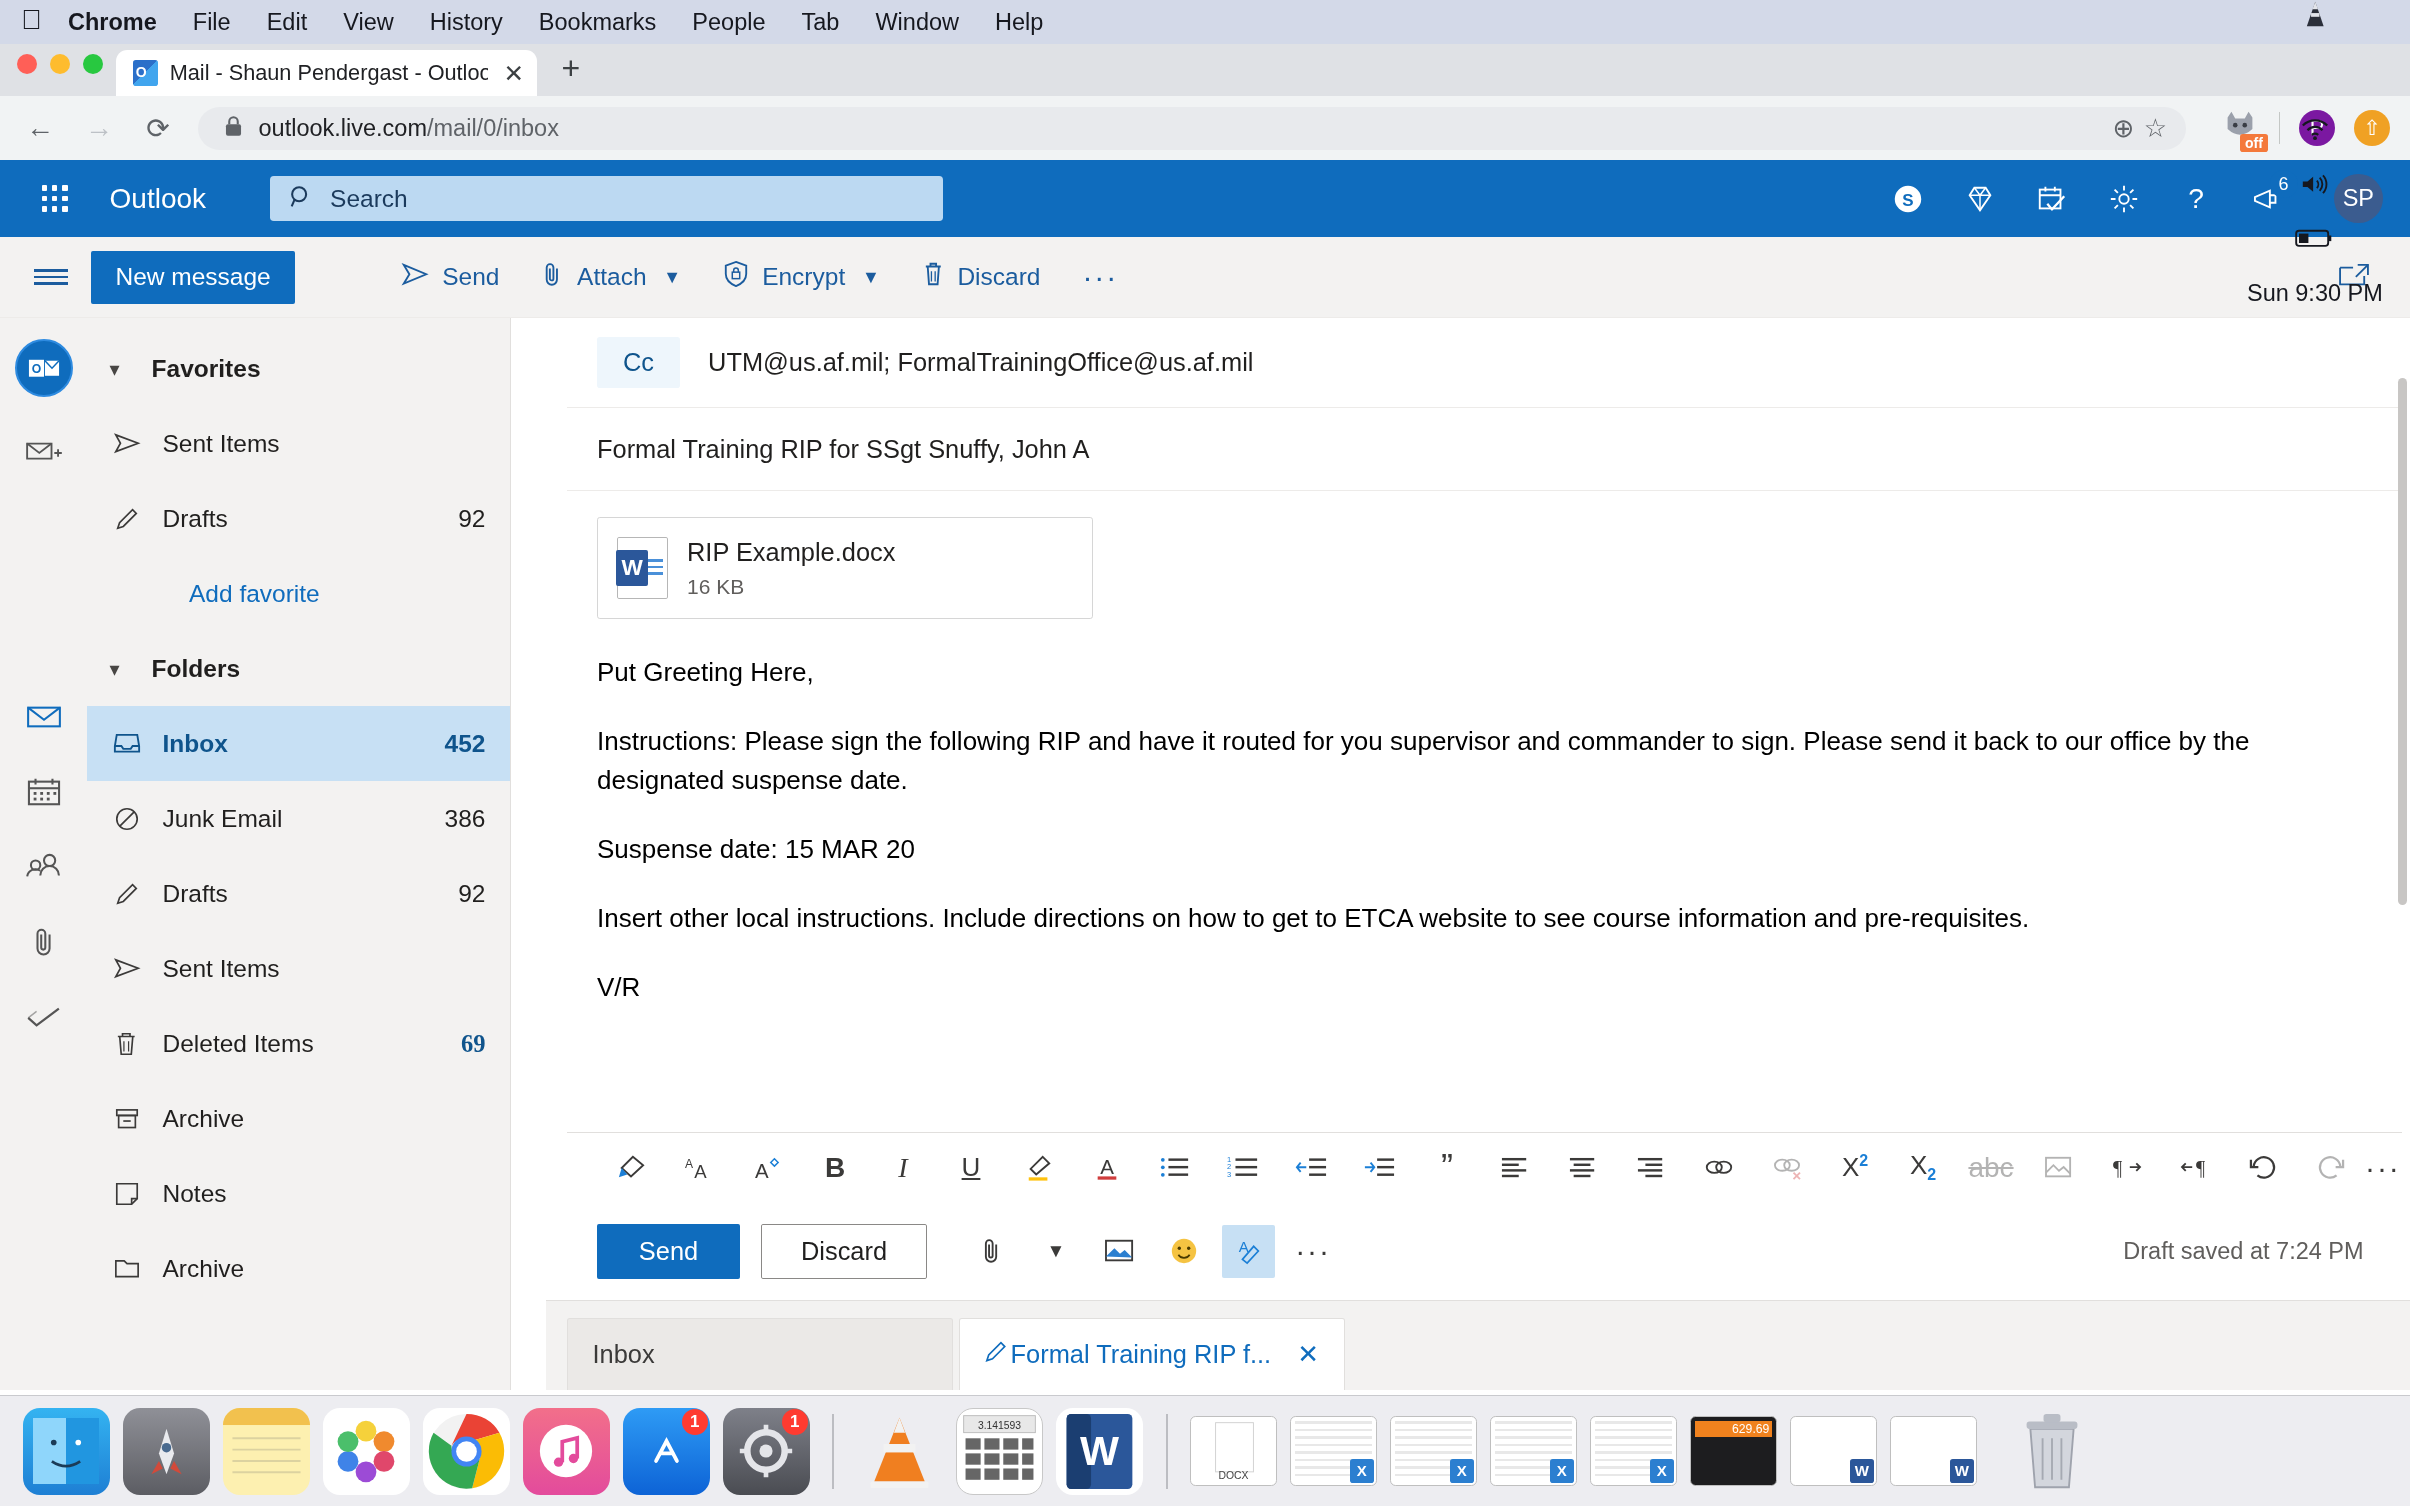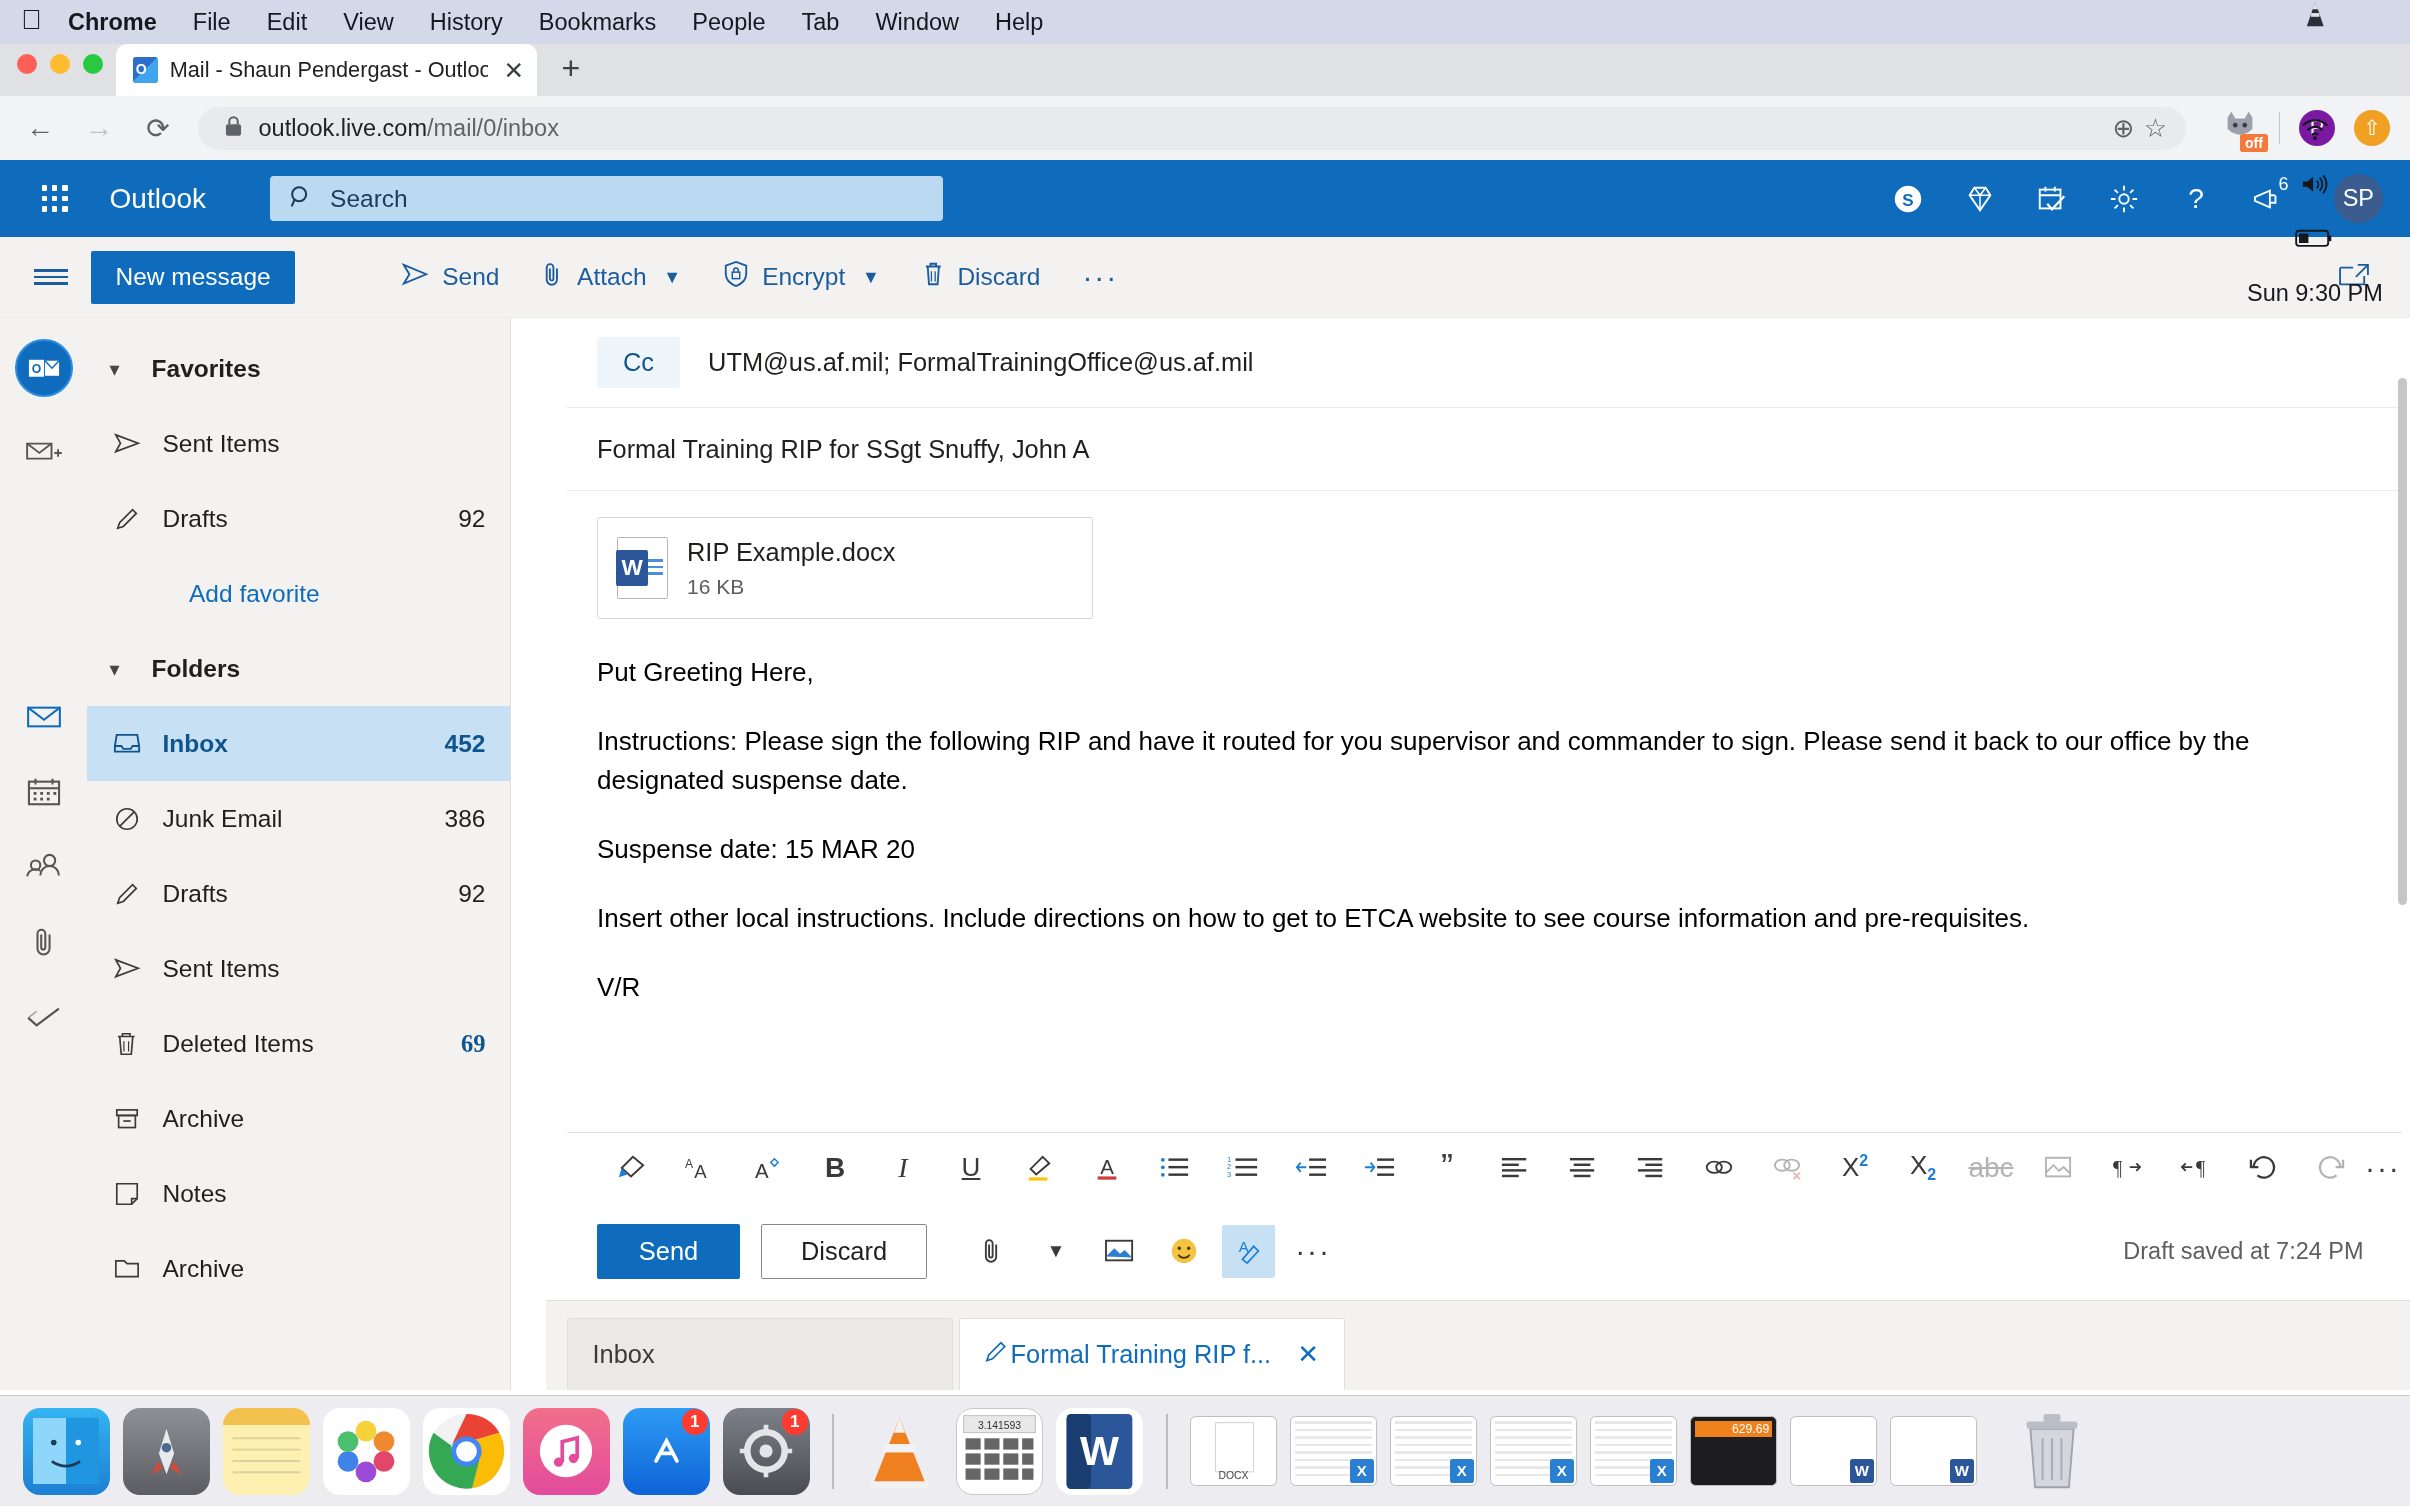--- a/index.html
+++ b/index.html
@@ -37,21 +37,21 @@
     position: relative;
   }
   .traffic { display: flex; align-items: center; gap: 13px; height: 52px; padding-bottom: 13px; }
   .dot { width: 20px; height: 20px; border-radius: 50%; }
   .dot.r { background: #ff5f57; }
   .dot.y { background: #febc2e; }
   .dot.g { background: #28c840; }
   .tab {
     margin-left: 13px;
     width: 421px;
-    height: 52px;
+    height: 46px;
     background: #fff;
     border-radius: 11.3px 11.3px 0 0;
     display: flex;
     align-items: center;
     padding: 0 13px 0 17px;
     gap: 11.3px;
   }
   .tab .favicon {
     width: 25.4px; height: 25.4px; flex: 0 0 25.4px;
     border-radius: 2.8px;

